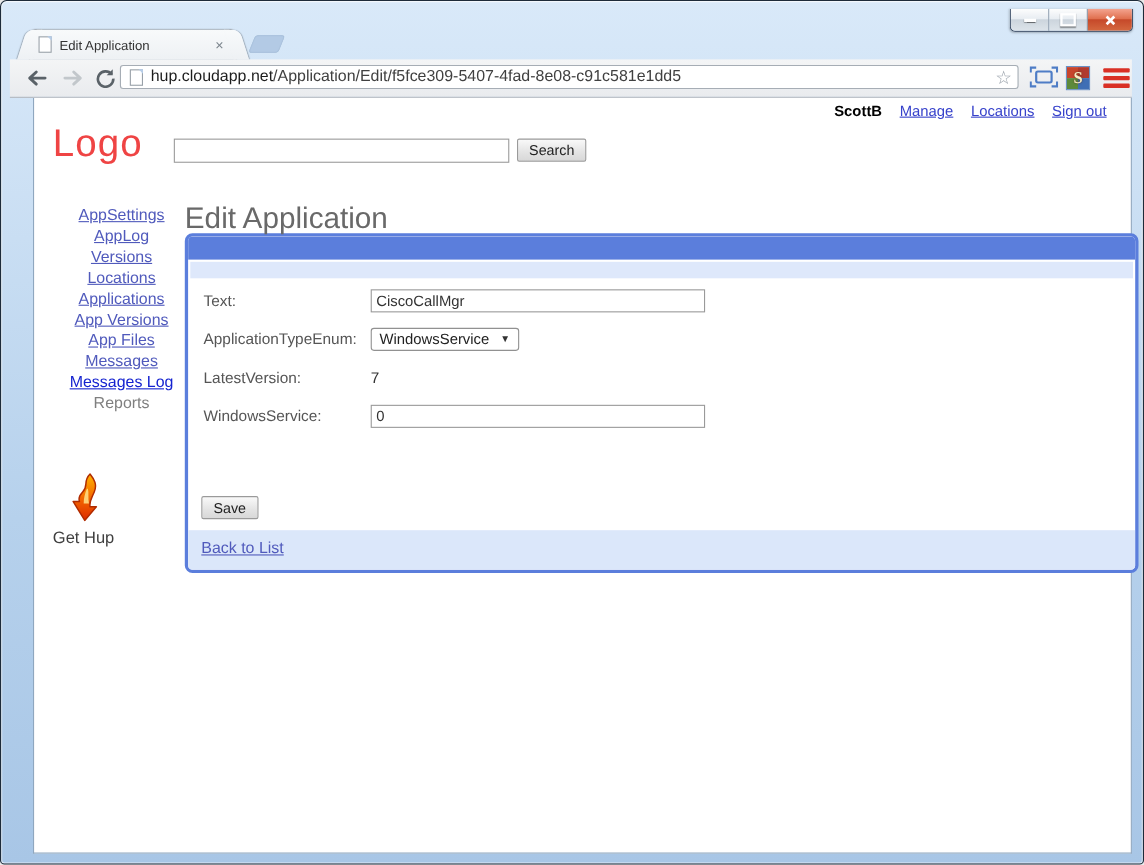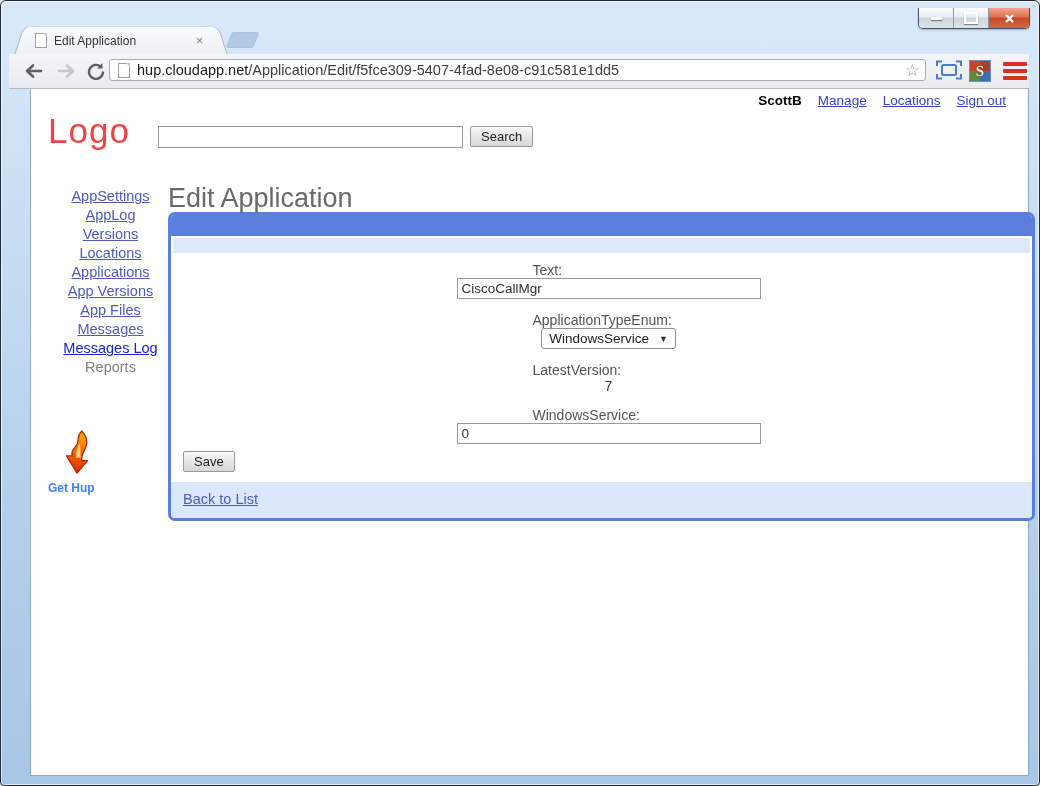--- a/index.html
+++ b/index.html
@@ -64,29 +64,29 @@
     font-size:13px;padding:1px 4px;}
   .btn{font-size:13px;color:#222;background:linear-gradient(#f9f9f9,#e3e3e3 60%,#d8d8d8);
     border:1px solid #9a9a9a;border-radius:2px;padding:2px 10px;}
   .search-btn{position:absolute;left:439px;top:37px;}
   .sidebar{position:absolute;left:17px;top:98px;width:125px;font-size:14.5px;line-height:19px;text-align:center;}
   .sidebar a{display:block;color:#505abc;text-decoration:underline;}
   .sidebar a.bright{color:#1523d0;}
   .sidebar .static{color:#7f7f7f;}
   .gethup{position:absolute;left:17px;top:340px;width:90px;text-align:left;}
   .gethup svg{margin-left:10px;}
-  .gethup-label{display:block;margin-top:4px;font-size:12px;color:#3b82f6;text-decoration:none;font-weight:bold;}
+  .gethup-label{display:block;margin-top:4px;font-size:15px;color:#404040;text-decoration:none;}
   
   .main{position:absolute;left:137px;top:95px;width:867px;}
   .page-title{margin:0;font-size:27px;font-weight:normal;color:#696969;line-height:28px;}
   .panel{margin-top:0;border:3px solid #5b7edc;border-radius:7px;background:#fff;overflow:hidden;}
   .panel-header{height:21px;background:#5b7edc;}
   .panel-strip{height:15px;background:#dee8fb;margin:2px 2px 0 2px;}
   .panel-body{padding:9px 0 0 14px;height:196px;box-sizing:border-box;}
-  .form-row{display:flex;align-items:center;margin-bottom:13px;min-height:22px;flex-direction:column;}
+  .form-row{display:flex;align-items:center;margin-bottom:13px;min-height:22px;}
   .form-label{width:152px;font-size:14px;color:#555;flex:none;}
   .text-input{width:294px;height:17px;border:1px solid #9a9a9a;font-size:13.5px;padding:1px 4px;color:#333;}
   .fake-select{display:inline-flex;align-items:center;gap:10px;border:1px solid #919191;border-radius:3px;
     padding:2px 7px;font-size:13.5px;color:#222;background:#fff;text-align:right;}
   .sel-arrow{font-size:9px;color:#333;}
   .sel-arrow::after{content:"▼";}
   .plain-value{font-size:14px;color:#333;}
   .save-btn{margin:2px 0 0 12px;}
   .panel-footer{margin-top:10px;background:#dbe7fa;padding:8px 12px 10px;}
   .panel-footer a{font-size:14.5px;color:#505abc;text-decoration:underline;}

